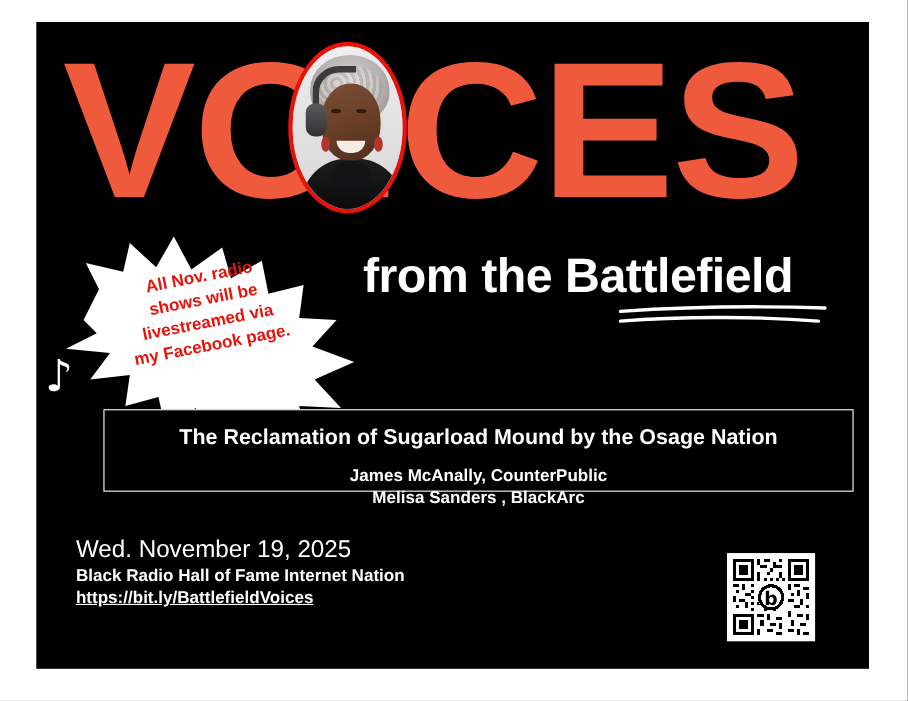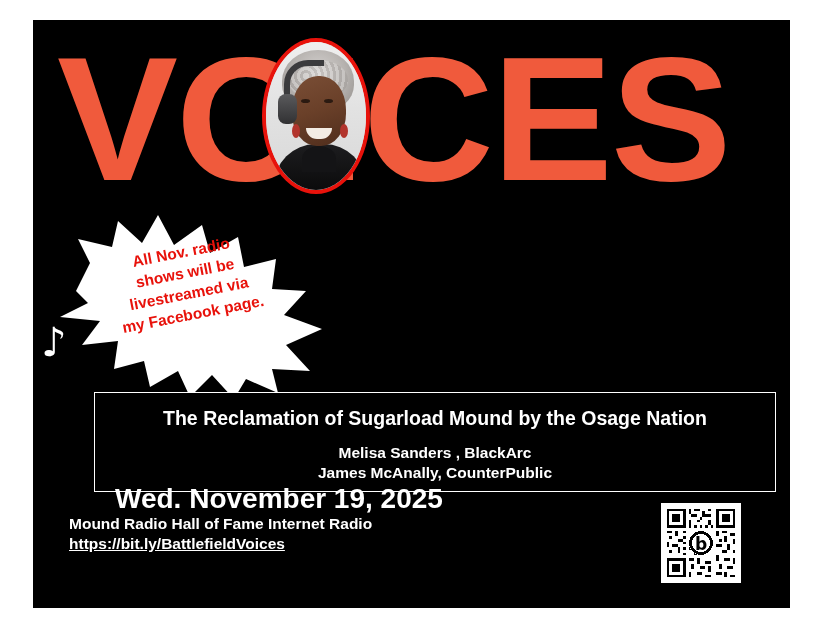--- a/index.html
+++ b/index.html
@@ -186,25 +186,24 @@
     text-align: center;
   }
   #burst-text span { display: block; white-space: nowrap; }
 
   
   #title-box {
     position: absolute;
     left: 61px;
     top: 352px;
     width: 682px;
-    height: 100px;
+    height: 75px;
     border: 1px solid #ffffff;
     box-sizing: border-box;
     background: #000000;
-    margin-top: 20px;
   }
   #session-title {
     position: absolute;
     left: 0; right: 0;
     top: 13px;
     text-align: center;
     color: #ffffff;
     font-family: "Liberation Sans", sans-serif;
     font-weight: bold;
     font-size: 19.5px;
@@ -226,25 +225,24 @@
 
   
   #details {
     position: absolute;
     left: 36px;
     top: 463px;
     color: #ffffff;
   }
   #detail-date {
     font-family: "Liberation Sans", sans-serif;
-    font-weight: bold;
-    font-size: 28px;
+    font-weight: normal;
+    font-size: 22px;
     line-height: 31px;
     white-space: nowrap;
-    margin-left: 46px;
   }
   #detail-time {
     font-family: "Liberation Sans", sans-serif;
     font-weight: bold;
     font-size: 22px;
     line-height: 31px;
     white-space: nowrap;
   }
   #detail-station {
     font-family: "Liberation Sans", sans-serif;
@@ -291,20 +289,29 @@
       <div class="pt-eye l"></div>
       <div class="pt-eye r"></div>
       <div class="pt-smile"></div>
       <div class="pt-headset-band"></div>
       <div class="pt-headset-cup"></div>
       <div class="pt-earring l"></div>
       <div class="pt-earring r"></div>
     </div>
   </div>
 
+  <div id="subtitle-block">
+    <div id="subtitle-text">from the Battlefield</div>
+    <div id="subtitle-underlines">
+      <svg viewBox="0 0 190 20" preserveAspectRatio="none" aria-hidden="true">
+        <path d="M2 6 C 60 2, 130 1, 188 3" stroke="#ffffff" stroke-width="3" fill="none" stroke-linecap="round"></path>
+        <path d="M2 15 C 62 10, 132 11, 182 15" stroke="#ffffff" stroke-width="3" fill="none" stroke-linecap="round"></path>
+      </svg>
+    </div>
+  </div>
 
   <div id="tiktok-icon">♪</div>
 
   <div id="starburst">
     <svg viewBox="0 0 292 196" aria-hidden="true">
       <polygon fill="#ffffff" points="
         38,88  52,60  40,36  74,44  80,18  104,40  120,12  136,42  164,22
         172,50  200,34  206,64  238,56  234,86  268,88  246,112  284,126
         248,142  272,168  234,166  240,190  208,176  196,196  174,172  152,194
         140,168  112,184  106,158  76,166  80,138  44,142  62,118  22,114  50,100"></polygon>
@@ -313,28 +320,28 @@
       <span>All Nov. radio</span>
       <span>shows will be</span>
       <span>livestreamed via</span>
       <span>my Facebook page.</span>
     </div>
   </div>
 
   <div id="title-box">
     <div id="session-title">The Reclamation of Sugarload Mound by the Osage Nation</div>
     <div id="speakers">
+      <span>James McAnally, CounterPublic</span>
       <span>Melisa Sanders , BlackArc</span>
-      <span>James McAnally, CounterPublic</span>
     </div>
   </div>
 
   <div id="details">
     <div id="detail-date">Wed.  November 19, 2025</div>
-    <div id="detail-station">Mound Radio Hall of Fame Internet Radio</div>
+    <div id="detail-station">Black Radio Hall of Fame Internet Nation</div>
     <div id="detail-url">https://bit.ly/BattlefieldVoices</div>
   </div>
 
   <div id="qr-box">
     <svg viewBox="0 0 29 29" shape-rendering="crispEdges" aria-hidden="true">
       <rect width="29" height="29" fill="#ffffff"></rect>
       <g fill="#000000">
 
         <rect x="2" y="2" width="7" height="1"></rect>
           <rect x="2" y="8" width="7" height="1"></rect>

